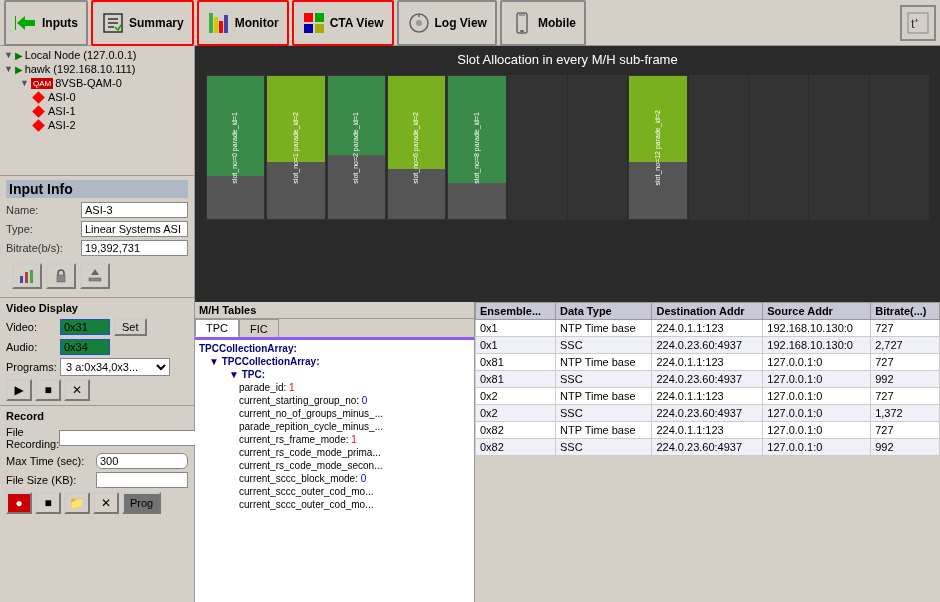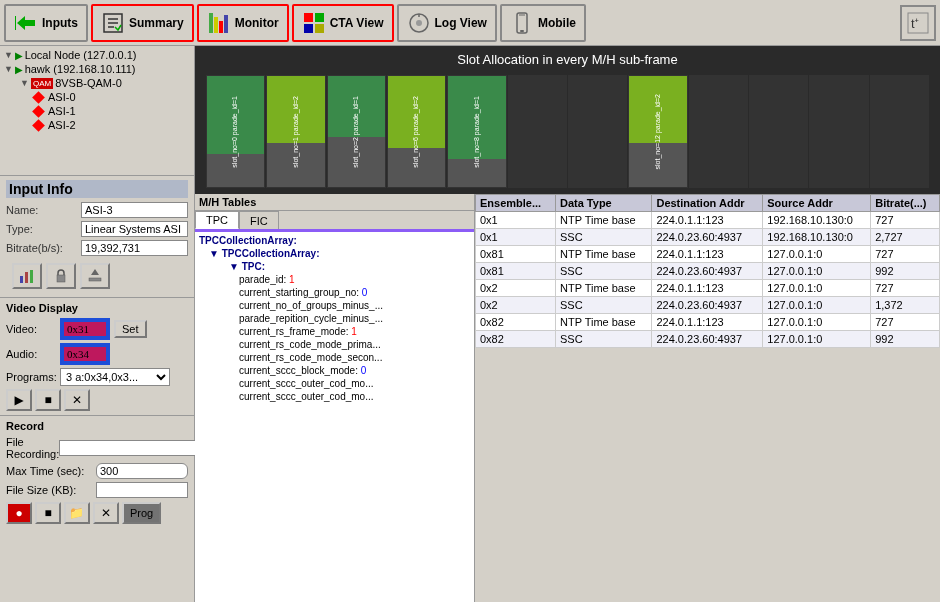--- a/index.html
+++ b/index.html
@@ -1,20 +1,20 @@
 <!DOCTYPE html>
 <html><head>
   <meta charset="utf-8">
   <style>
     * { box-sizing: border-box; margin: 0; padding: 0; }
     body { font-family: Arial, sans-serif; font-size: 11px; background: #d4d0c8; width: 940px; height: 602px; overflow: hidden; }
 
     
     #toolbar { display: flex; align-items: center; background: #d4d0c8; padding: 3px 4px; gap: 3px; height: 46px; border-bottom: 1px solid #999; }
-    .tb-btn { display: flex; align-items: center; gap: 4px; padding: 3px 8px; border: 2px solid #888; background: #d4d0c8; cursor: pointer; height: 38px; font-size: 12px; font-weight: bold; border-radius: 2px; }
+    .tb-btn { display: flex; align-items: center; gap: 4px; padding: 3px 8px; border: 2px solid #888; background: #d4d0c8; cursor: pointer; height: 46px; font-size: 12px; font-weight: bold; border-radius: 2px; }
     .tb-btn.active { border: 2px solid red; }
     .tb-icon { width: 24px; height: 24px; display: inline-flex; align-items: center; justify-content: center; }
     .tb-spacer { flex: 1; }
     .tb-user { margin-left: auto; width: 36px; height: 36px; border: 2px solid #888; background: #d4d0c8; display: flex; align-items: center; justify-content: center; cursor: pointer; }
 
     
     #main { display: flex; height: 556px; }
 
     
     #left-panel { width: 195px; background: #d4d0c8; border-right: 1px solid #999; display: flex; flex-direction: column; }
@@ -33,41 +33,41 @@
 
     
     .icon-btn-row { display: flex; gap: 4px; padding: 4px 6px; }
     .icon-btn { width: 30px; height: 26px; border: 2px outset #ccc; background: #d4d0c8; display: flex; align-items: center; justify-content: center; cursor: pointer; font-size: 14px; }
 
     
     #video-display { padding: 4px 6px; border-bottom: 1px solid #999; }
     #video-display h3 { font-size: 11px; font-weight: bold; margin-bottom: 4px; }
     .vd-row { display: flex; align-items: center; margin-bottom: 3px; gap: 4px; }
     .vd-label { width: 50px; font-size: 11px; }
-    .vd-value { width: 50px; background: #be185d; border: 4px solid #1d4ed8; padding: 1px 3px; font-size: 11px; font-family: Liberation Serif, serif; }
+    .vd-value { width: 50px; background: #15803d; border: 1px solid #1d4ed8; padding: 1px 3px; font-size: 11px; }
     .vd-set-btn { padding: 1px 6px; border: 2px outset #ccc; background: #d4d0c8; cursor: pointer; font-size: 11px; }
     .prog-select { width: 110px; background: white; border: 1px solid #888; padding: 1px; font-size: 11px; }
     .transport-btn { width: 26px; height: 22px; border: 2px outset #ccc; background: #d4d0c8; display: flex; align-items: center; justify-content: center; cursor: pointer; font-size: 12px; }
     .transport-row { display: flex; gap: 3px; margin-top: 3px; }
 
     
     #record-panel { padding: 4px 6px; }
     #record-panel h3 { font-size: 11px; font-weight: bold; margin-bottom: 4px; }
     .rec-row { display: flex; align-items: center; margin-bottom: 3px; }
     .rec-label { width: 90px; font-size: 11px; }
     .rec-value { flex: 1; background: white; border: 1px solid #888; padding: 1px 3px; font-size: 11px; }
     .rec-btn-row { display: flex; gap: 3px; margin-top: 4px; align-items: center; }
     .rec-btn { width: 26px; height: 22px; border: 2px outset #ccc; background: #d4d0c8; display: flex; align-items: center; justify-content: center; cursor: pointer; font-size: 12px; }
     .rec-prog-btn { padding: 1px 6px; border: 2px outset #ccc; background: #737373; cursor: pointer; font-size: 11px; height: 22px; }
 
     
     #right-panel { flex: 1; display: flex; flex-direction: column; }
 
     
-    #slot-alloc { height: 148px; background: #2a2a2a; display: flex; flex-direction: column; align-items: center; justify-content: flex-start; padding: 6px; }
+    #slot-alloc { height: 256px; background: #2a2a2a; display: flex; flex-direction: column; align-items: center; justify-content: flex-start; padding: 6px; }
     #slot-title { color: white; font-size: 13px; margin-bottom: 8px; font-weight: normal; }
 
     
     #bottom-panels { flex: 1; display: flex; }
 
     
     #mh-tables { width: 280px; border-right: 1px solid #999; display: flex; flex-direction: column; }
     #mh-header { padding: 2px 4px; font-size: 11px; font-weight: bold; background: #d4d0c8; border-bottom: 1px solid #999; }
     .tab-bar { display: flex; border-bottom: 3px solid #8b5cf6; }
     .tab-btn { padding: 2px 10px; border: 1px solid #999; background: #d4d0c8; cursor: pointer; font-size: 11px; border-bottom: none; }

